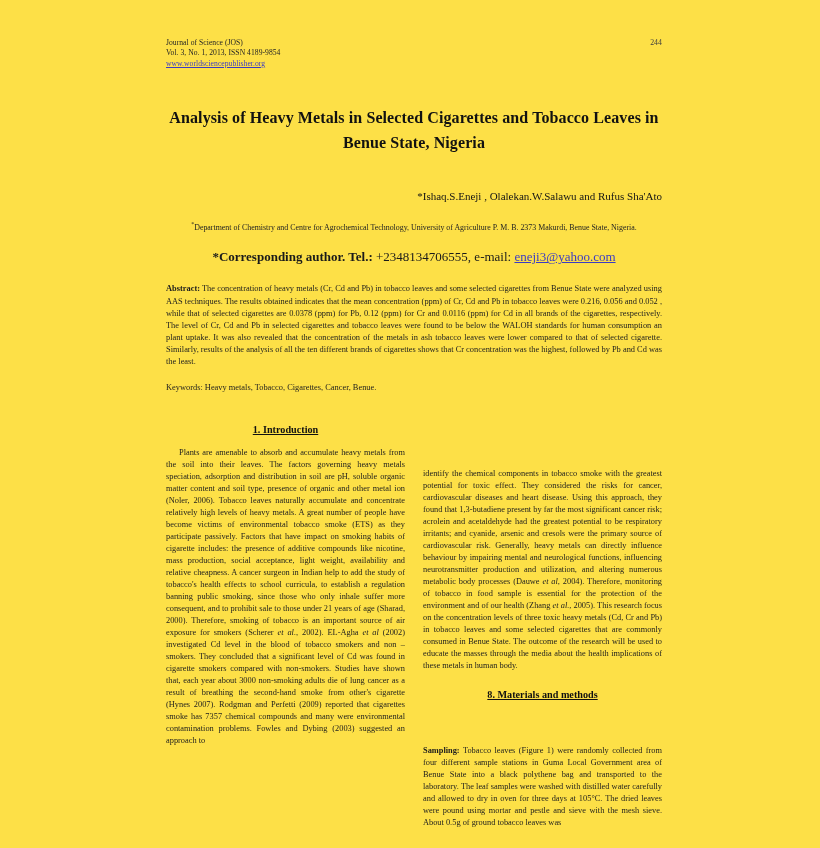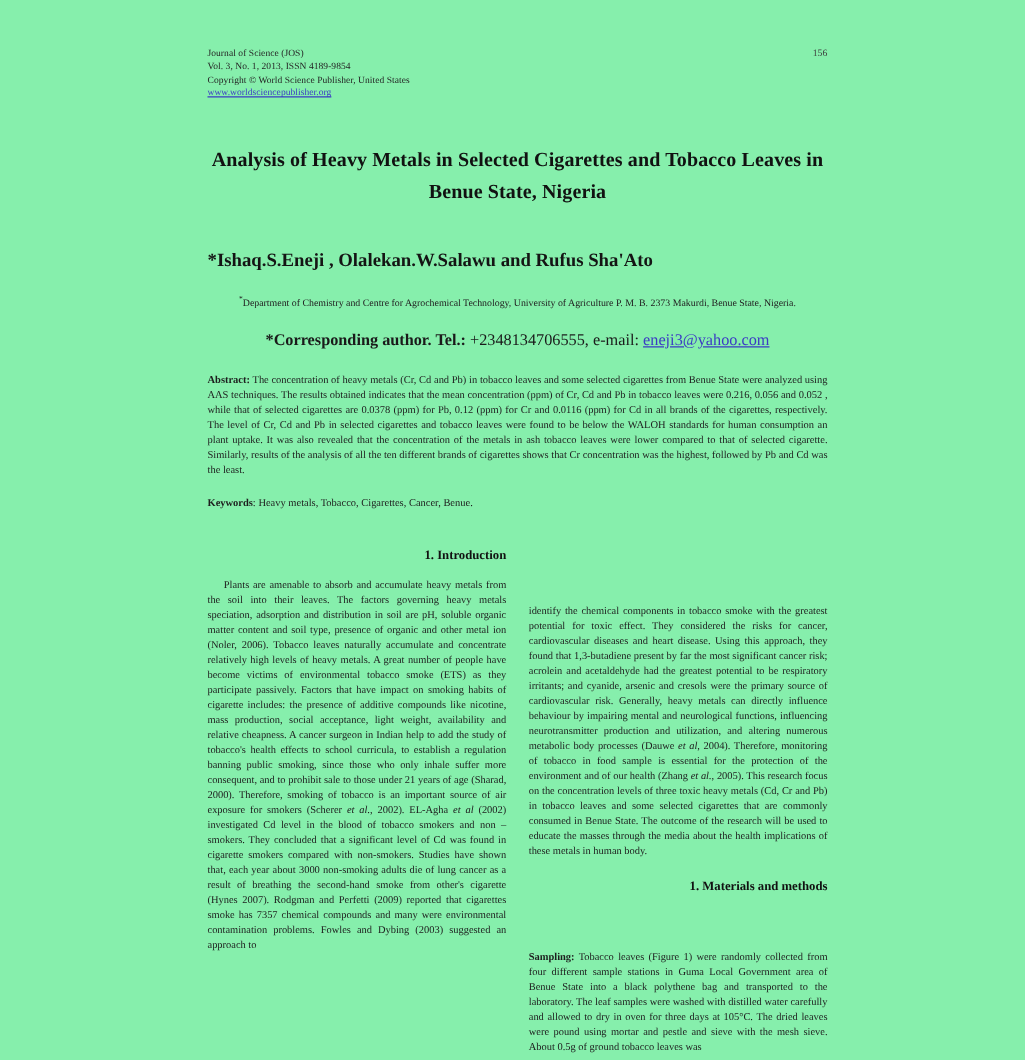--- a/index.html
+++ b/index.html
@@ -6,21 +6,21 @@
   html, body {
     margin: 0;
     padding: 0;
     background: #f4f3f1;
   }
   .page {
     position: relative;
     width: 820px;
     height: 848px;
     margin: 0 auto;
-    background: #86efac;
+    background: #fde047;
     overflow: hidden;
     font-family: "Liberation Serif", "DejaVu Serif", serif;
     color: #1a1a1a;
     box-sizing: border-box;
   }
   .content {
     position: absolute;
     left: 166px;
     top: 38px;
     width: 496px;
@@ -54,23 +54,23 @@
     font-size: 16px;
     font-weight: bold;
     line-height: 25px;
     letter-spacing: 0.1px;
     color: #111;
   }
 
   
   .authors {
     margin-top: 35px;
-    text-align: left;
-    font-size: 15px;
-    font-weight: bold;
+    text-align: right;
+    font-size: 11px;
+    font-weight: normal;
     color: #141414;
   }
   .affiliation {
     margin-top: 16px;
     text-align: center;
     font-size: 7.9px;
     line-height: 12.6px;
     color: #222;
   }
   .affiliation sup { font-size: 6px; vertical-align: super; }
@@ -94,21 +94,21 @@
     text-align: justify;
     color: #1d1d1d;
   }
   .abstract .lbl { font-weight: bold; }
   .keywords {
     margin-top: 14px;
     font-size: 8.4px;
     line-height: 12px;
     color: #1d1d1d;
   }
-  .keywords .lbl { font-weight: bold; }
+  .keywords .lbl { font-weight: normal; }
 
   
   .body-cols {
     margin-top: 30px;
     display: flex;
     gap: 18px;
   }
   .col {
     width: 239px;
     font-size: 8.35px;
@@ -121,38 +121,38 @@
     text-indent: 13px;
     text-align: justify;
   }
   .col p.noindent { text-indent: 0; margin-top: 44px; }
   .sec-head {
     font-size: 10.2px;
     font-weight: bold;
     margin: 0 0 11px 0;
     color: #111;
     text-indent: 0;
-    text-align: right;
+    text-align: center;
+    text-decoration: underline;
   }
   .sec-head.spaced { margin-top: 17px; }
   .col .lbl { font-weight: bold; }
   .col i { font-style: italic; }
 </style>
 </head>
 <body>
 
 <div class="page">
   <div class="content">
 
     <div class="masthead">
       <div class="line">Journal of Science (JOS)</div>
       <div class="line">Vol. 3, No. 1, 2013, ISSN 4189-9854</div>
-      <div class="line">Copyright © World Science Publisher, United States</div>
       <div class="line"><a class="url" href="#">www.worldsciencepublisher.org</a></div>
-      <div class="page-number">156</div>
+      <div class="page-number">244</div>
     </div>
 
     <div class="title">Analysis of Heavy Metals in Selected Cigarettes and Tobacco Leaves in Benue State, Nigeria</div>
 
     <div class="authors">*Ishaq.S.Eneji , Olalekan.W.Salawu and Rufus Sha'Ato</div>
 
     <div class="affiliation"><sup>*</sup><span>Department of Chemistry and Centre for Agrochemical Technology, University of Agriculture P. M. B. 2373 Makurdi, Benue State, Nigeria.</span></div>
 
     <div class="corresponding"><b>*Corresponding author. Tel.:</b> <span>+2348134706555, e-mail:</span> <a class="mail" href="#">eneji3@yahoo.com</a></div>
 
@@ -163,20 +163,20 @@
     <div class="body-cols">
 
       <div class="col">
         <div class="sec-head">1. Introduction</div>
         <p><span>Plants are amenable to absorb and accumulate heavy metals from the soil into their leaves. The factors governing heavy metals speciation, adsorption and distribution in soil are pH, soluble organic matter content and soil type, presence of organic and other metal ion (Noler, 2006). Tobacco leaves naturally accumulate and concentrate relatively high levels of heavy metals. A great number of people have become victims of environmental tobacco smoke (ETS) as they participate passively. Factors that have impact on smoking habits of cigarette includes: the presence of additive compounds like nicotine, mass production, social acceptance, light weight, availability and relative cheapness. A cancer surgeon in Indian help to add the study of tobacco's health effects to school curricula, to establish a regulation banning public smoking, since those who only inhale suffer more consequent, and to prohibit sale to those under 21 years of age (Sharad, 2000). Therefore, smoking of tobacco is an important source of air exposure for smokers (Scherer </span><i>et al.</i><span>, 2002). EL-Agha </span><i>et al</i><span> (2002) investigated Cd level in the blood of tobacco smokers and non – smokers. They concluded that a significant level of Cd was found in cigarette smokers compared with non-smokers. Studies have shown that, each year about 3000 non-smoking adults die of lung cancer as a result of breathing the second-hand smoke from other's cigarette (Hynes 2007). Rodgman and Perfetti (2009) reported that cigarettes smoke has 7357 chemical compounds and many were environmental contamination problems. Fowles and Dybing (2003) suggested an approach to</span></p>
       </div>
 
       <div class="col">
         <p class="noindent"><span>identify the chemical components in tobacco smoke with the greatest potential for toxic effect. They considered the risks for cancer, cardiovascular diseases and heart disease. Using this approach, they found that 1,3-butadiene present by far the most significant cancer risk; acrolein and acetaldehyde had the greatest potential to be respiratory irritants; and cyanide, arsenic and cresols were the primary source of cardiovascular risk. Generally, heavy metals can directly influence behaviour by impairing mental and neurological functions, influencing neurotransmitter production and utilization, and altering numerous metabolic body processes (Dauwe </span><i>et al</i><span>, 2004). Therefore, monitoring of tobacco in food sample is essential for the protection of the environment and of our health (Zhang </span><i>et al.</i><span>, 2005). This research focus on the concentration levels of three toxic heavy metals (Cd, Cr and Pb) in tobacco leaves and some selected cigarettes that are commonly consumed in Benue State. The outcome of the research will be used to educate the masses through the media about the health implications of these metals in human body.</span></p>
 
-        <div class="sec-head spaced">1. Materials and methods</div>
+        <div class="sec-head spaced">8. Materials and methods</div>
 
         <p class="noindent"><span class="lbl">Sampling:</span><span> Tobacco leaves (Figure 1) were randomly collected from four different sample stations in Guma Local Government area of Benue State into a black polythene bag and transported to the laboratory. The leaf samples were washed with distilled water carefully and allowed to dry in oven for three days at 105°C. The dried leaves were pound using mortar and pestle and sieve with the mesh sieve. About 0.5g of ground tobacco leaves was</span></p>
       </div>
 
     </div>
   </div>
 </div>
 
 </body></html>

